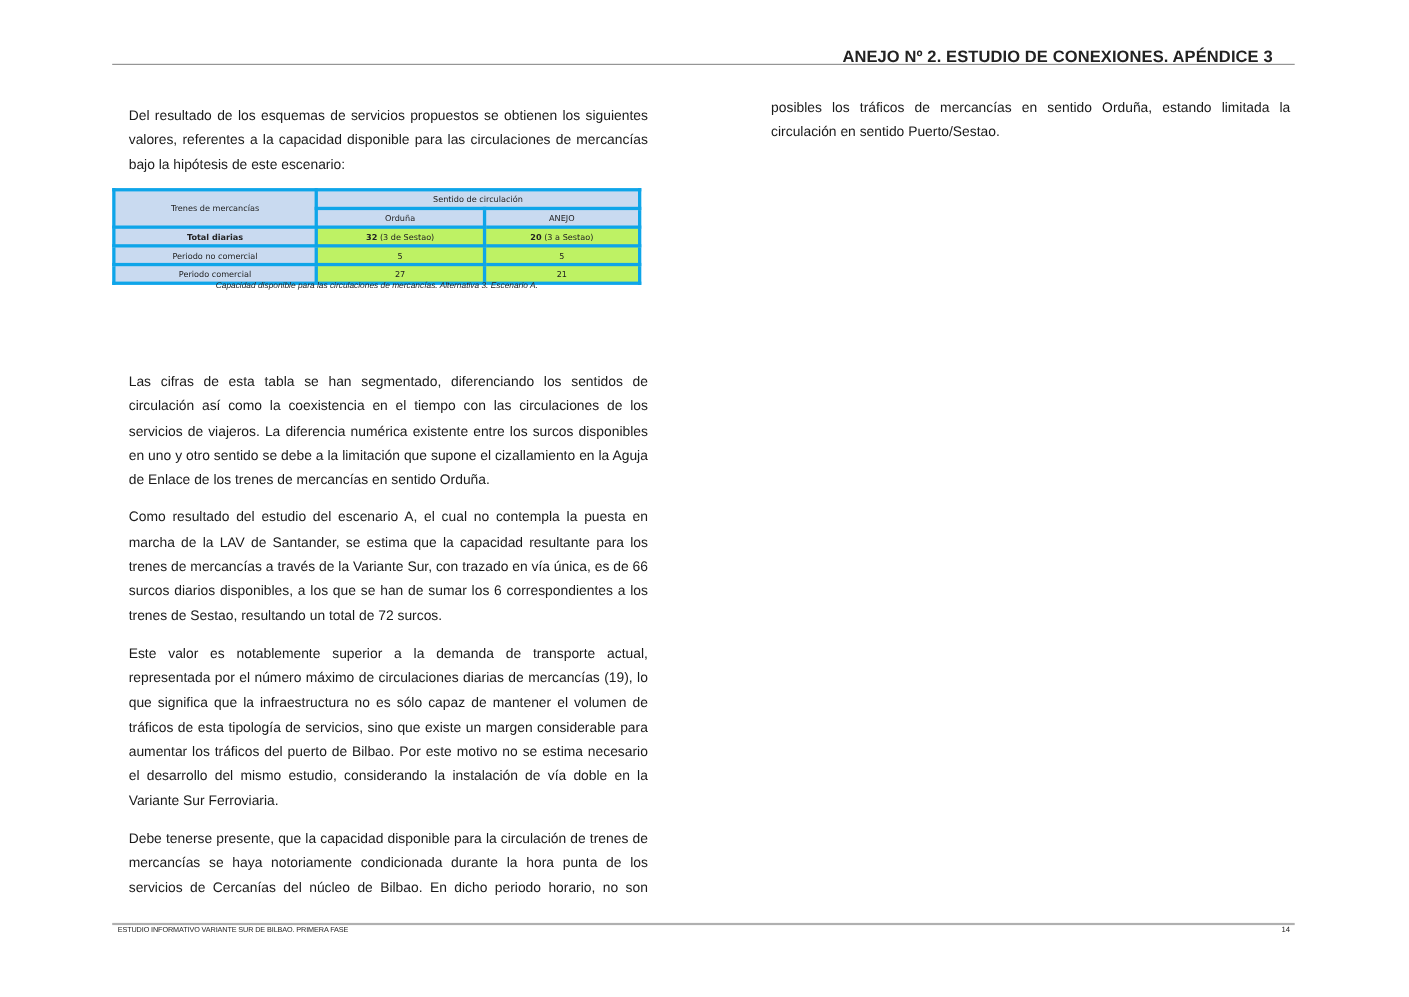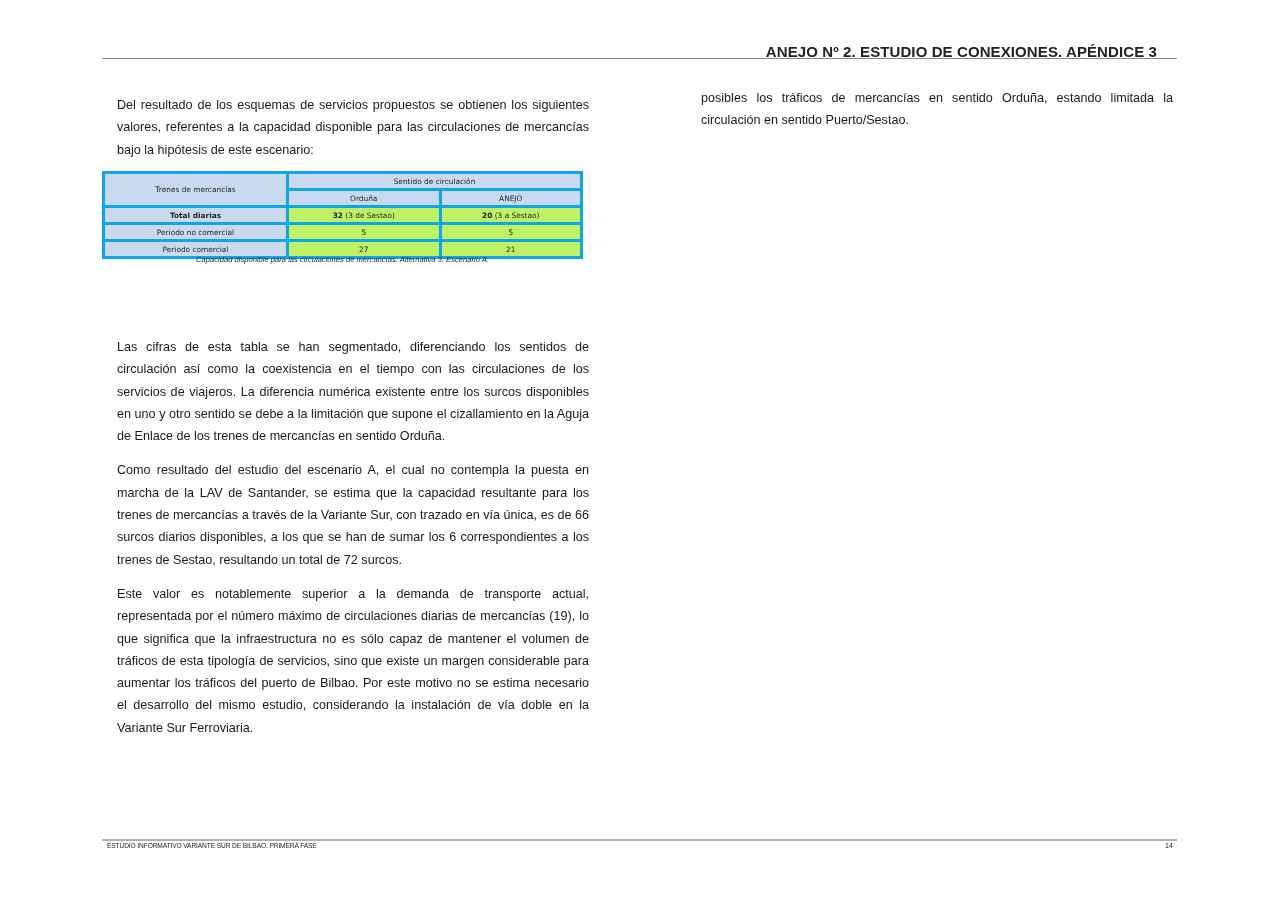--- a/index.html
+++ b/index.html
@@ -64,20 +64,21 @@
   </tr>
 </tbody>
   </table>
 
 <div class="caption">Capacidad disponible para las circulaciones de mercancías. Alternativa 3. Escenario A.</div>
 
 <div class="col-left" style="top: 292px; margin-top: 44px;">
   <p class="body">Las cifras de esta tabla se han segmentado, diferenciando los sentidos de circulación así como la coexistencia en el tiempo con las circulaciones de los servicios de viajeros. La diferencia numérica existente entre los surcos disponibles en uno y otro sentido se debe a la limitación que supone el cizallamiento en la Aguja de Enlace de los trenes de mercancías en sentido Orduña.</p>
   <p class="body p-gap">Como resultado del estudio del escenario A, el cual no contempla la puesta en marcha de la LAV de Santander, se estima que la capacidad resultante para los trenes de mercancías a través de la Variante Sur, con trazado en vía única, es de 66 surcos diarios disponibles, a los que se han de sumar los 6 correspondientes a los trenes de Sestao, resultando un total de 72 surcos.</p>
   <p class="body p-gap">Este valor es notablemente superior a la demanda de transporte actual, representada por el número máximo de circulaciones diarias de mercancías (19), lo que significa que la infraestructura no es sólo capaz de mantener el volumen de tráficos de esta tipología de servicios, sino que existe un margen considerable para aumentar los tráficos del puerto de Bilbao. Por este motivo no se estima necesario el desarrollo del mismo estudio, considerando la instalación de vía doble en la Variante Sur Ferroviaria.</p>
+  <p class="body p-gap" style="text-align-last: justify;">Debe tenerse presente, que la capacidad disponible para la circulación de trenes de mercancías se haya notoriamente condicionada durante la hora punta de los servicios de Cercanías del núcleo de Bilbao. En dicho periodo horario, no son</p>
 </div>
 
 <div class="col-right">
   <p class="body">posibles los tráficos de mercancías en sentido Orduña, estando limitada la circulación en sentido Puerto/Sestao.</p>
 </div>
 
 <div class="footer-rule"></div>
 <div class="footer-left">ESTUDIO INFORMATIVO VARIANTE SUR DE BILBAO. PRIMERA FASE</div>
 <div class="footer-right">14</div>
 

